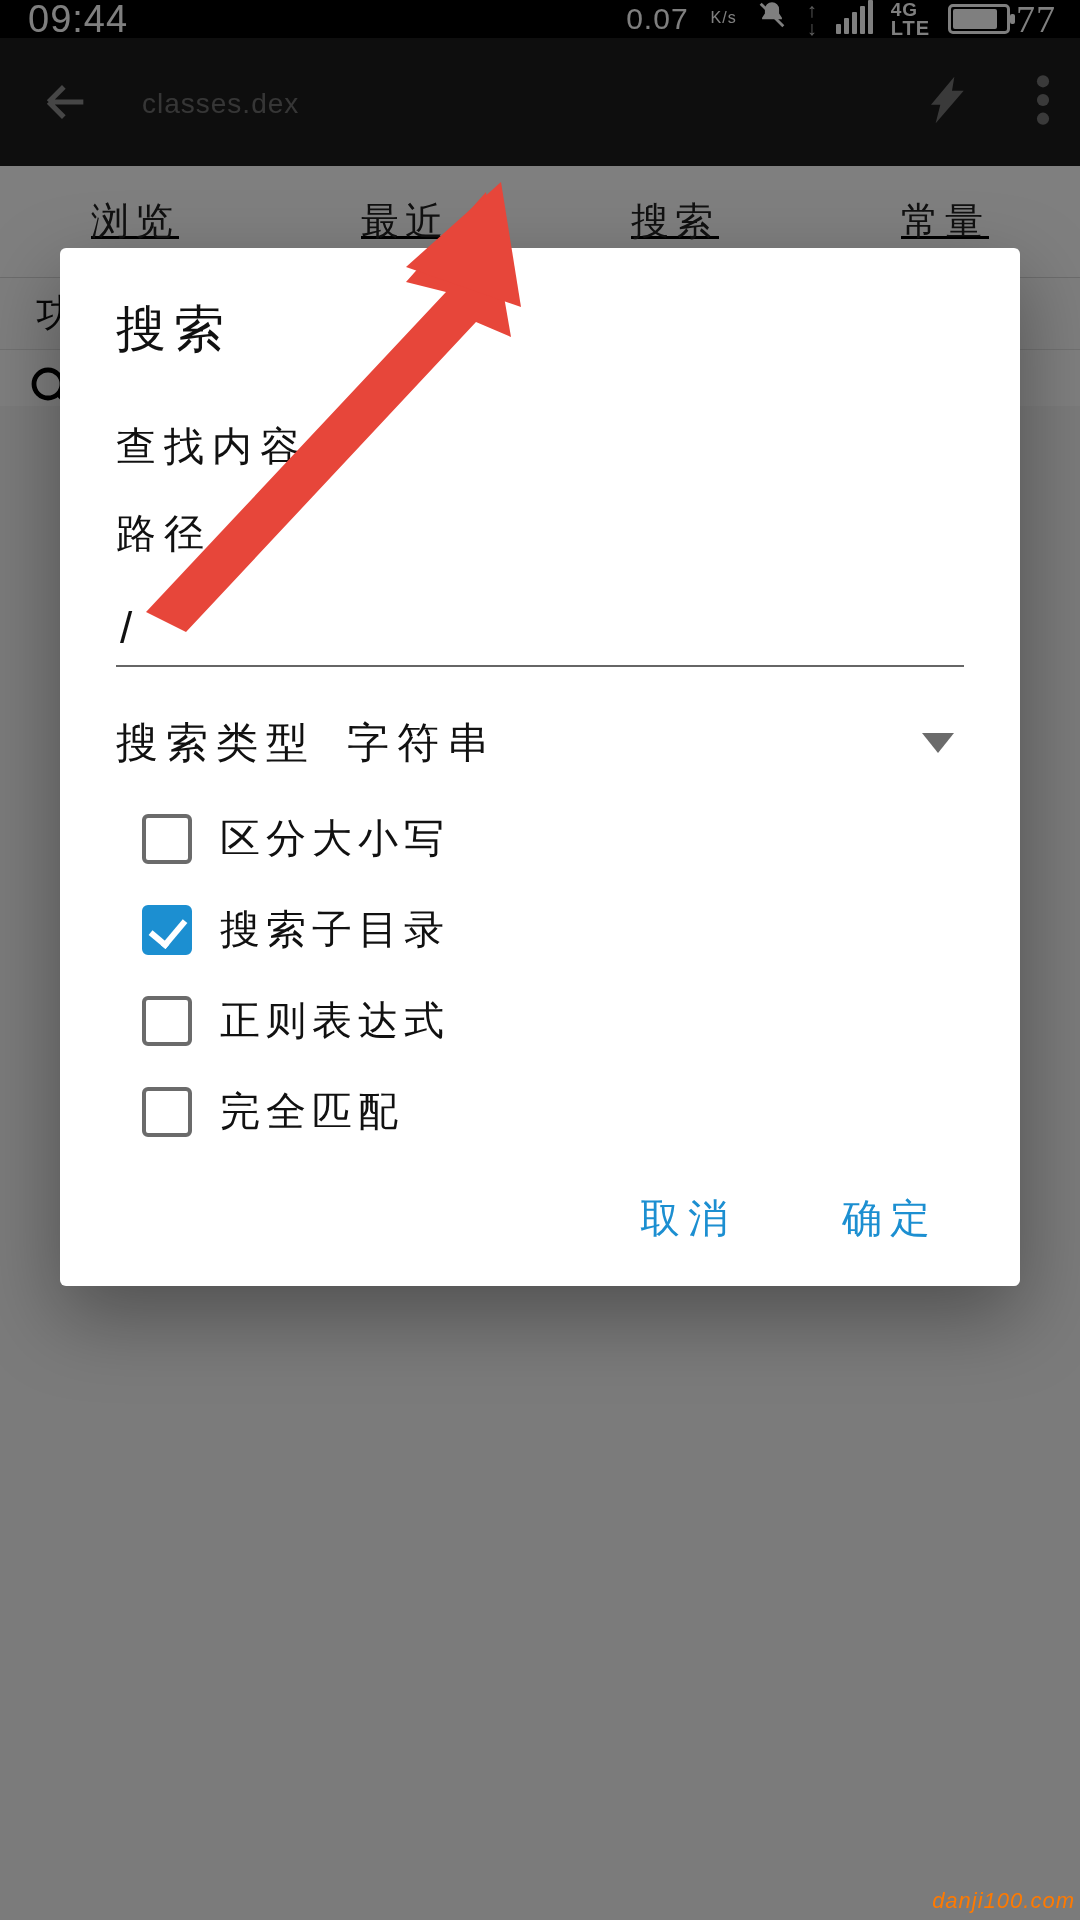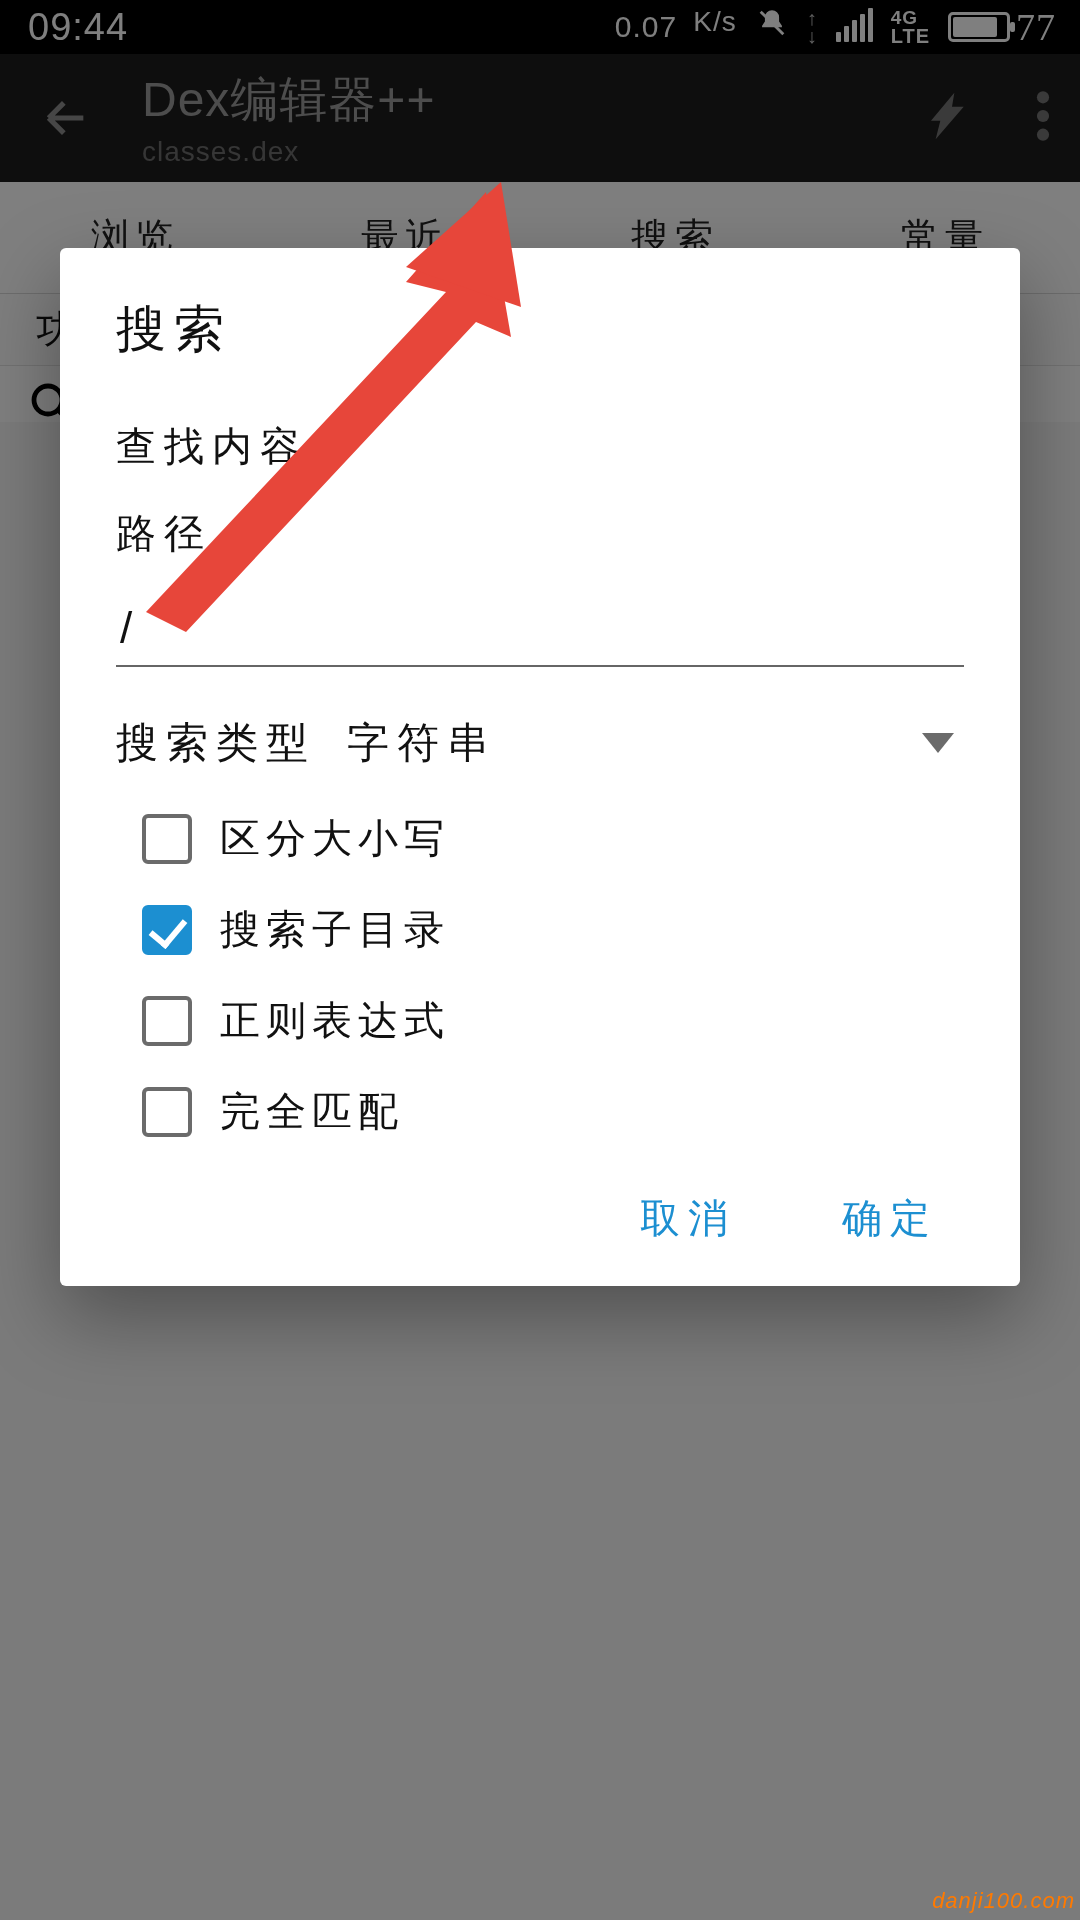--- a/index.html
+++ b/index.html
@@ -3,31 +3,31 @@
 <meta charset="utf-8">
 <style>
   * { box-sizing: border-box; margin: 0; padding: 0; }
   html, body { width: 1080px; height: 1920px; font-family: -apple-system, "Helvetica Neue", Arial, sans-serif; overflow: hidden; }
   body { background: #f6f6f6; position: relative; }
 
   
   .status-bar {
     background: #000;
     color: #fff;
-    height: 54px;
+    height: 38px;
     display: flex;
     align-items: center;
     padding: 0 24px 0 28px;
     font-size: 38px;
     letter-spacing: 1px;
   }
   .status-bar .time { flex: 0 0 auto; font-weight: 400; }
   .status-bar .right { margin-left: auto; display: flex; align-items: center; gap: 18px; }
-  .speed { font-size: 30px; display: flex; align-items: baseline; gap: 16px; }
-  .speed .unit { font-size: 28px; line-height: 20px; position: relative; top: -6px; }
+  .speed { font-size: 30px; display: flex; align-items: baseline; gap: 2px; }
+  .speed .unit { font-size: 16px; line-height: 20px; position: relative; top: -6px; margin-left: 20px; }
   .mute-icon svg, .data-icon, .signal-icon, .lte-icon, .battery { display: inline-flex; align-items: center; }
   .data-arrows { font-size: 20px; line-height: 18px; color: #bbb; display: flex; flex-direction: column; }
   .sig-bars { display: flex; align-items: flex-end; gap: 3px; height: 30px; }
   .sig-bars span { width: 5px; background: #fff; border-radius: 1px; }
   .sig-bars span:nth-child(1){height:10px}
   .sig-bars span:nth-child(2){height:16px}
   .sig-bars span:nth-child(3){height:22px}
   .sig-bars span:nth-child(4){height:28px}
   .sig-bars span:nth-child(5){height:34px}
   .lte { font-size: 20px; font-weight: 700; line-height: 18px; }
@@ -144,21 +144,20 @@
   </div>
 </div>
 
 <div class="app-bar">
   <div class="back">
     <svg width="52" height="52" viewBox="0 0 24 24">
         <path fill="none" stroke="#8c8c8c" stroke-width="2.4" d="M20 12H4m0 0 7-7M4 12l7 7"></path>
       </svg>
   </div>
   <div class="titles">
-    <div class="title">Dex编辑器++</div>
     <div class="subtitle">classes.dex</div>
   </div>
   <div class="actions">
     <span>
       <svg width="56" height="56" viewBox="0 0 24 24">
           <path fill="#bdbdbd" d="M13 2 3 14h4l-2 8 12-14h-5z"></path>
         </svg>
     </span>
     <span>
       <svg width="14" height="56" viewBox="0 0 6 24">

